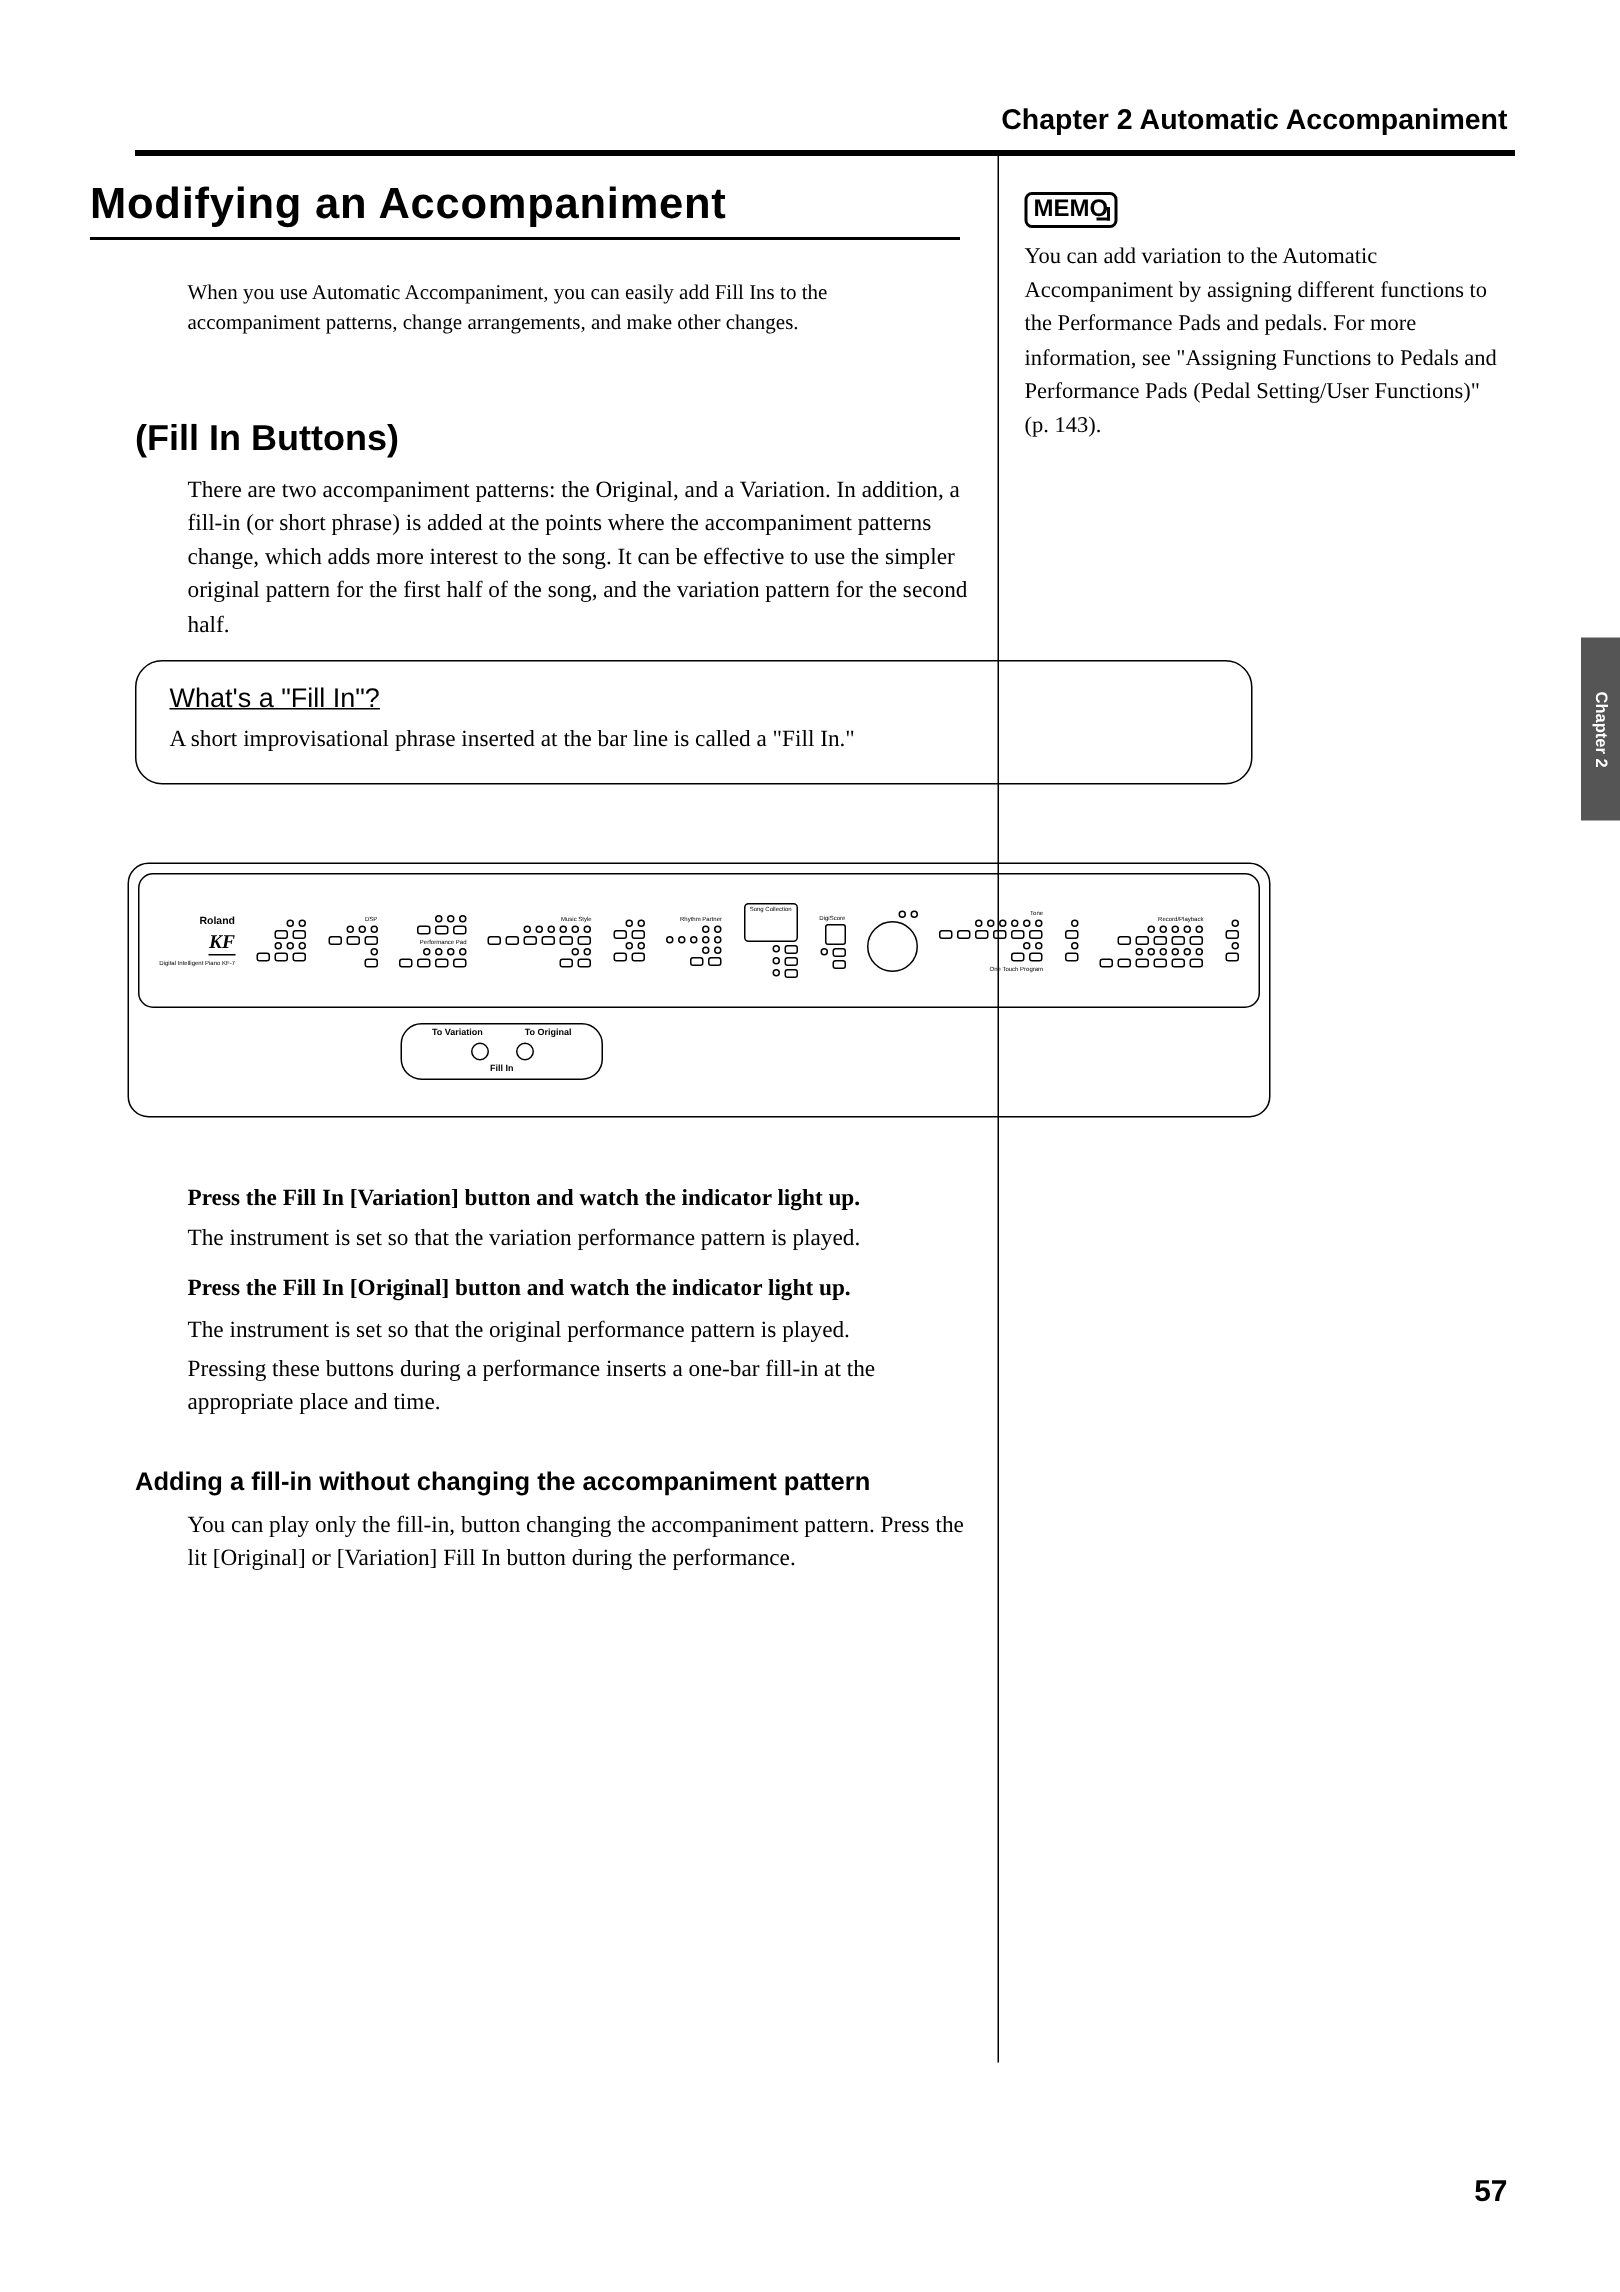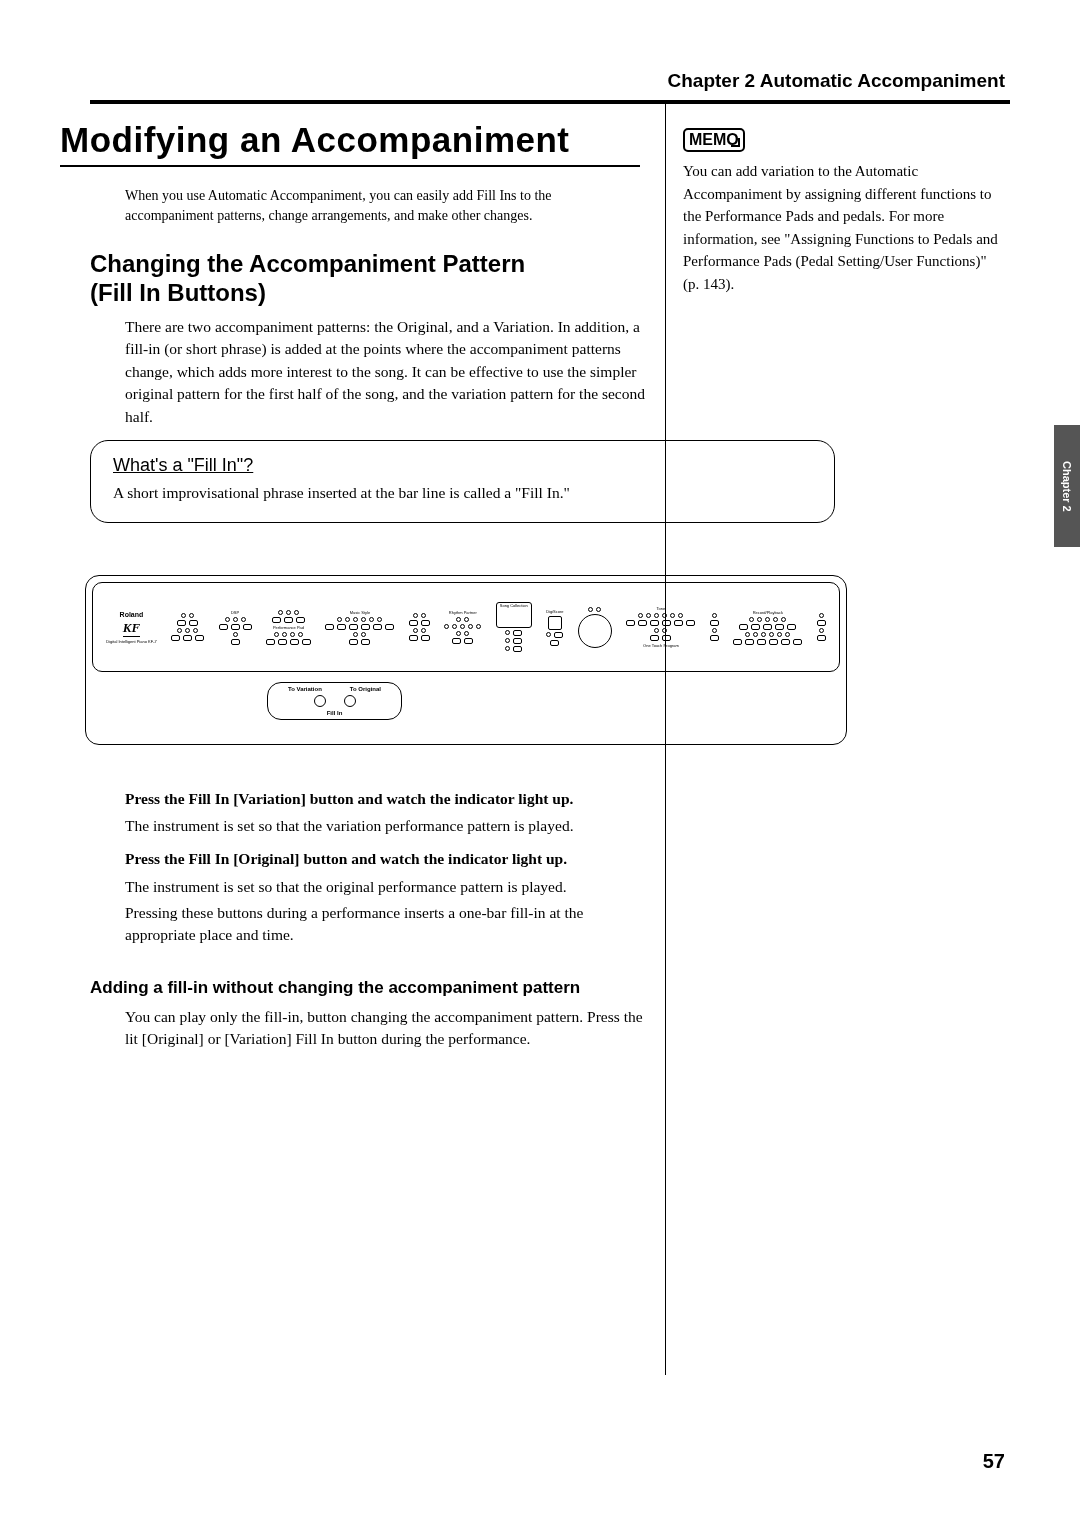--- a/index.html
+++ b/index.html
@@ -38,21 +38,21 @@
       width: 1px;
       height: 1275px;
       background: #000;
     }
     .main-heading {
       position: absolute;
       top: 120px;
       left: 60px;
       font-family: Arial, Helvetica, sans-serif;
       font-weight: bold;
-      font-size: 35px;
+      font-size: 29px;
       border-bottom: 2px solid #000;
       padding-bottom: 5px;
       width: 580px;
       letter-spacing: 0.5px;
     }
     .intro-text {
       position: absolute;
       top: 186px;
       left: 125px;
       width: 500px;
@@ -114,21 +114,21 @@
       align-items: center;
       justify-content: space-around;
       padding: 4px 6px;
       font-family: Arial, sans-serif;
       font-size: 5px;
       overflow: hidden;
     }
     .panel-seg {
       display: flex;
       flex-direction: column;
-      align-items: center;
+      align-items: flex-end;
       gap: 2px;
     }
     .led-row {
       display: flex;
       gap: 3px;
     }
     .led {
       width: 5px;
       height: 5px;
       border: 1px solid #000;
@@ -333,21 +333,21 @@
 <body>
 
 <div class="chapter-header">Chapter 2 Automatic Accompaniment</div>
 <div class="header-rule"></div>
 <div class="content-divider"></div>
 
 <h1 class="main-heading">Modifying an Accompaniment</h1>
 <p class="intro-text">When you use Automatic Accompaniment, you can easily add Fill Ins to the accompaniment patterns, change arrangements, and make other changes.</p>
 
 <h2 class="sub-heading">
-  <span>Changing the Accompaniment Pattern</span><br>
+  <br>
   <span>(Fill In Buttons)</span>
 </h2>
 <p class="sub-para">There are two accompaniment patterns: the Original, and a Variation. In addition, a fill-in (or short phrase) is added at the points where the accompaniment patterns change, which adds more interest to the song. It can be effective to use the simpler original pattern for the first half of the song, and the variation pattern for the second half.</p>
 
 <div class="callout-box">
   <div class="callout-title">What's a "Fill In"?</div>
   <div class="callout-text">
     <span>A short improvisational phrase inserted at the bar line is called a "Fill In."</span><br>
   </div>
 </div>

